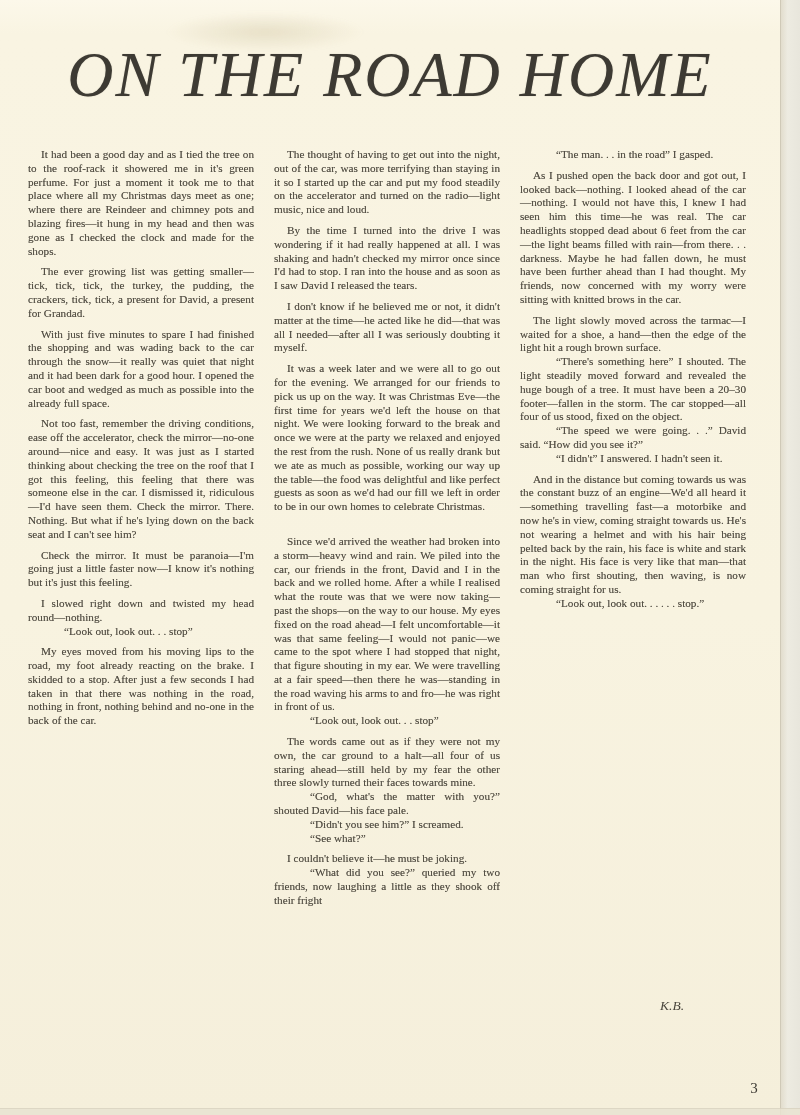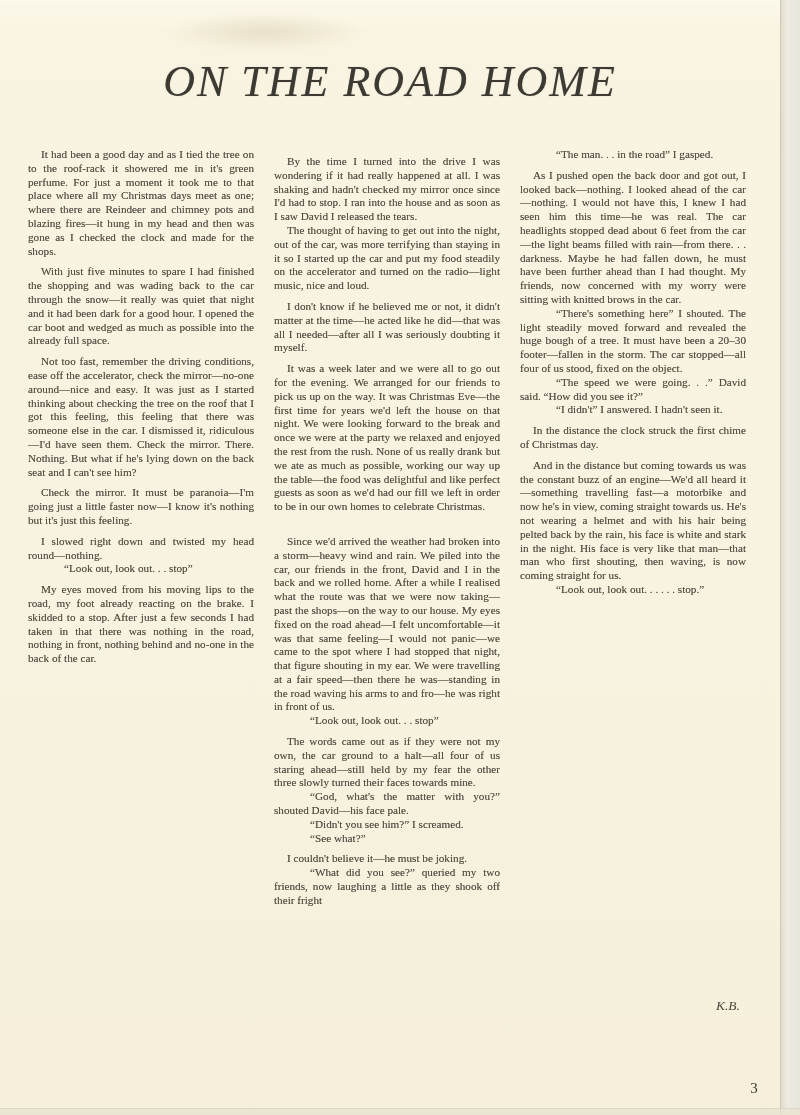--- a/index.html
+++ b/index.html
@@ -8,43 +8,43 @@
     background:linear-gradient(180deg,#fcf8ea 0%,#f9f4e2 3%,#f8f3e0 55%,#f5efdb 100%);
     font-family:"Liberation Serif","DejaVu Serif",serif;
     color:#504c42;
   }
   .ghost {
     position:absolute; top:12px; left:165px; width:200px; height:40px;
     background:radial-gradient(ellipse at center, rgba(165,148,96,0.20), rgba(165,148,96,0) 70%);
     filter:blur(2px);
   }
   .title {
-    position:absolute; top:56px; left:20px; width:740px; margin:0;
+    position:absolute; top:38px; left:20px; width:740px; margin:0;
     text-align:center; font-style:italic; font-weight:500;
-    font-size:44px; letter-spacing:2px; color:#3d3a33;
+    font-size:64px; letter-spacing:2px; color:#3d3a33;
     text-shadow:0 0 1px rgba(60,56,48,0.35);
   }
   .cols {
     position:absolute; left:28px; top:148px; width:718px;
     display:flex; gap:20px;
   }
   .col {
     flex:1 1 0; text-align:justify;
     font-size:11.2px; line-height:13.8px;
     text-shadow:0 0 0.5px rgba(80,75,64,0.55);
   }
   .blk { margin:0; text-indent:13px; }
   .dialog { text-indent:36px; }
   .quote { text-indent:36px; text-align:left; }
   .sp-none   { margin-top:0; }
   .sp-normal { margin-top:7px; }
   .sp-large  { margin-top:21px; }
   .signature {
     position:absolute; left:660px; top:998px; width:80px;
-    text-align:right; font-style:italic; font-size:13.5px; color:#4a463d;
+    text-align:left; font-style:italic; font-size:13.5px; color:#4a463d;
   }
   .pagenum {
     position:absolute; left:744px; top:1080px; width:20px;
     text-align:center; font-size:15px; color:#3e3b34;
   }
   .edge-right {
     position:absolute; top:0; right:0; width:19px; height:100%;
     background:linear-gradient(90deg,#e2ddcd 0%,#edebe1 35%,#e8e6dc 100%);
     border-left:1px solid #cfc9b7;
   }
@@ -56,48 +56,49 @@
 </head>
 <body>
 
 <div class="page">
   <div class="ghost"></div>
   <h1 class="title">ON THE ROAD HOME</h1>
 
   <div class="cols">
     <div class="col">
         <p class="blk para sp-none">It had been a good day and as I tied the tree on to the roof-rack it showered me in it's green perfume. For just a moment it took me to that place where all my Christmas days meet as one; where there are Reindeer and chimney pots and blazing fires—it hung in my head and then was gone as I checked the clock and made for the shops.</p>
+        <p class="blk para sp-normal">The ever growing list was getting smaller—tick, tick, tick, the turkey, the pudding, the crackers, tick, tick, a present for David, a present for Grandad.</p>
         <p class="blk para sp-normal">With just five minutes to spare I had finished the shopping and was wading back to the car through the snow—it really was quiet that night and it had been dark for a good hour. I opened the car boot and wedged as much as possible into the already full space.</p>
         <p class="blk para sp-normal">Not too fast, remember the driving conditions, ease off the accelerator, check the mirror—no-one around—nice and easy. It was just as I started thinking about checking the tree on the roof that I got this feeling, this feeling that there was someone else in the car. I dismissed it, ridiculous—I'd have seen them. Check the mirror. There. Nothing. But what if he's lying down on the back seat and I can't see him?</p>
         <p class="blk para sp-normal">Check the mirror. It must be paranoia—I'm going just a little faster now—I know it's nothing but it's just this feeling.</p>
         <p class="blk para sp-normal">I slowed right down and twisted my head round—nothing.</p>
         <p class="blk quote sp-none">“Look out, look out. . . stop”</p>
         <p class="blk para sp-normal">My eyes moved from his moving lips to the road, my foot already reacting on the brake. I skidded to a stop. After just a few seconds I had taken in that there was nothing in the road, nothing in front, nothing behind and no-one in the back of the car.</p>
       </div>
     <div class="col">
+        <p class="blk para sp-none">The thought of having to get out into the night, out of the car, was more terrifying than staying in it so I started up the car and put my food steadily on the accelerator and turned on the radio—light music, nice and loud.</p>
         <p class="blk para sp-normal">By the time I turned into the drive I was wondering if it had really happened at all. I was shaking and hadn't checked my mirror once since I'd had to stop. I ran into the house and as soon as I saw David I released the tears.</p>
-        <p class="blk para sp-none">The thought of having to get out into the night, out of the car, was more terrifying than staying in it so I started up the car and put my food steadily on the accelerator and turned on the radio—light music, nice and loud.</p>
         <p class="blk para sp-normal">I don't know if he believed me or not, it didn't matter at the time—he acted like he did—that was all I needed—after all I was seriously doubting it myself.</p>
         <p class="blk para sp-normal">It was a week later and we were all to go out for the evening. We arranged for our friends to pick us up on the way. It was Christmas Eve—the first time for years we'd left the house on that night. We were looking forward to the break and once we were at the party we relaxed and enjoyed the rest from the rush. None of us really drank but we ate as much as possible, working our way up the table—the food was delightful and like perfect guests as soon as we'd had our fill we left in order to be in our own homes to celebrate Christmas.</p>
         <p class="blk para sp-large">Since we'd arrived the weather had broken into a storm—heavy wind and rain. We piled into the car, our friends in the front, David and I in the back and we rolled home. After a while I realised what the route was that we were now taking—past the shops—on the way to our house. My eyes fixed on the road ahead—I felt uncomfortable—it was that same feeling—I would not panic—we came to the spot where I had stopped that night, that figure shouting in my ear. We were travelling at a fair speed—then there he was—standing in the road waving his arms to and fro—he was right in front of us.</p>
         <p class="blk quote sp-none">“Look out, look out. . . stop”</p>
         <p class="blk para sp-normal">The words came out as if they were not my own, the car ground to a halt—all four of us staring ahead—still held by my fear the other three slowly turned their faces towards mine.</p>
         <p class="blk dialog sp-none">“God, what's the matter with you?” shouted David—his face pale.</p>
         <p class="blk dialog sp-none">“Didn't you see him?” I screamed.</p>
         <p class="blk dialog sp-none">“See what?”</p>
         <p class="blk para sp-normal">I couldn't believe it—he must be joking.</p>
         <p class="blk dialog sp-none">“What did you see?” queried my two friends, now laughing a little as they shook off their fright</p>
       </div>
     <div class="col">
         <p class="blk dialog sp-none">“The man. . . in the road” I gasped.</p>
         <p class="blk para sp-normal">As I pushed open the back door and got out, I looked back—nothing. I looked ahead of the car—nothing. I would not have this, I knew I had seen him this time—he was real. The car headlights stopped dead about 6 feet from the car—the light beams filled with rain—from there. . . darkness. Maybe he had fallen down, he must have been further ahead than I had thought. My friends, now concerned with my worry were sitting with knitted brows in the car.</p>
+        <p class="blk para sp-normal">The light slowly moved across the tarmac—I waited for a shoe, a hand—then the edge of the light hit a rough brown surface.</p>
         <p class="blk dialog sp-none">“There's something here” I shouted. The light steadily moved forward and revealed the huge bough of a tree. It must have been a 20–30 footer—fallen in the storm. The car stopped—all four of us stood, fixed on the object.</p>
         <p class="blk dialog sp-none">“The speed we were going. . .” David said. “How did you see it?”</p>
         <p class="blk dialog sp-none">“I didn't” I answered. I hadn't seen it.</p>
-        <p class="blk para sp-normal">In the distance the clock struck the first chime of Christmas day.</p>
         <p class="blk para sp-normal">And in the distance but coming towards us was the constant buzz of an engine—We'd all heard it—something travelling fast—a motorbike and now he's in view, coming straight towards us. He's not wearing a helmet and with his hair being pelted back by the rain, his face is white and stark in the night. His face is very like that man—that man who first shouting, then waving, is now coming straight for us.</p>
         <p class="blk quote sp-none">“Look out, look out. . . . . . stop.”</p>
       </div>
   </div>
 
   <div class="signature">K.B.</div>
   <div class="pagenum">3</div>
 
   <div class="edge-right"></div>
   <div class="edge-bottom"></div>

